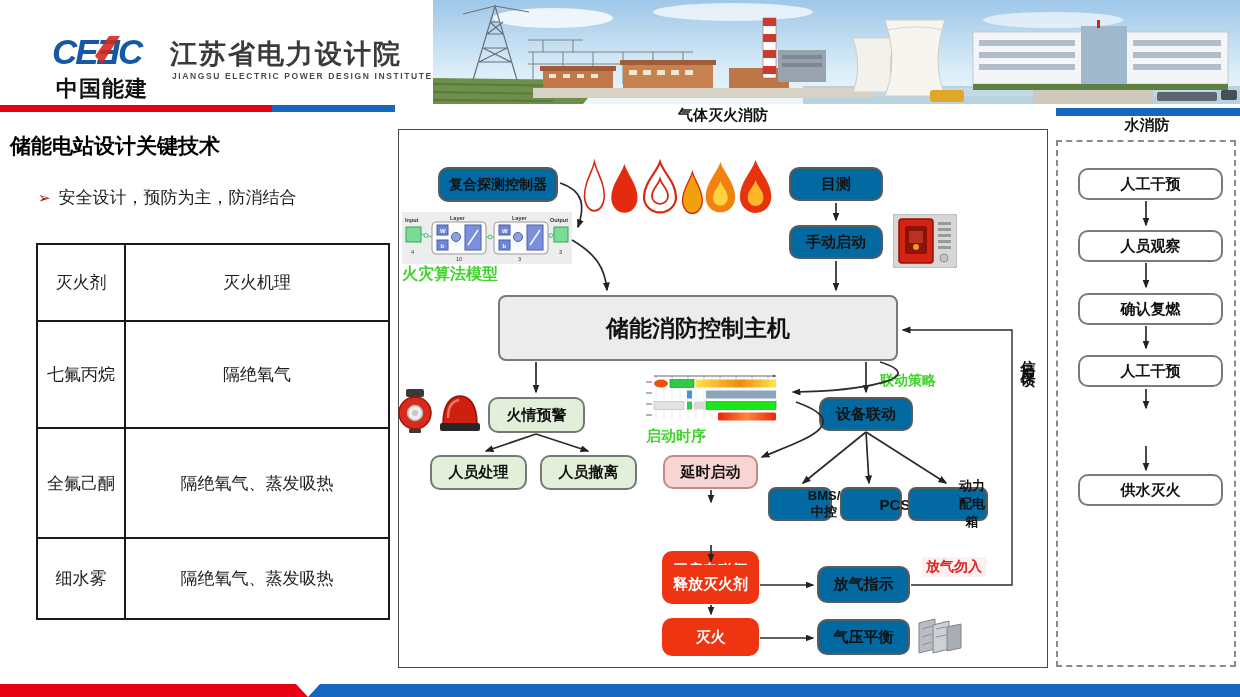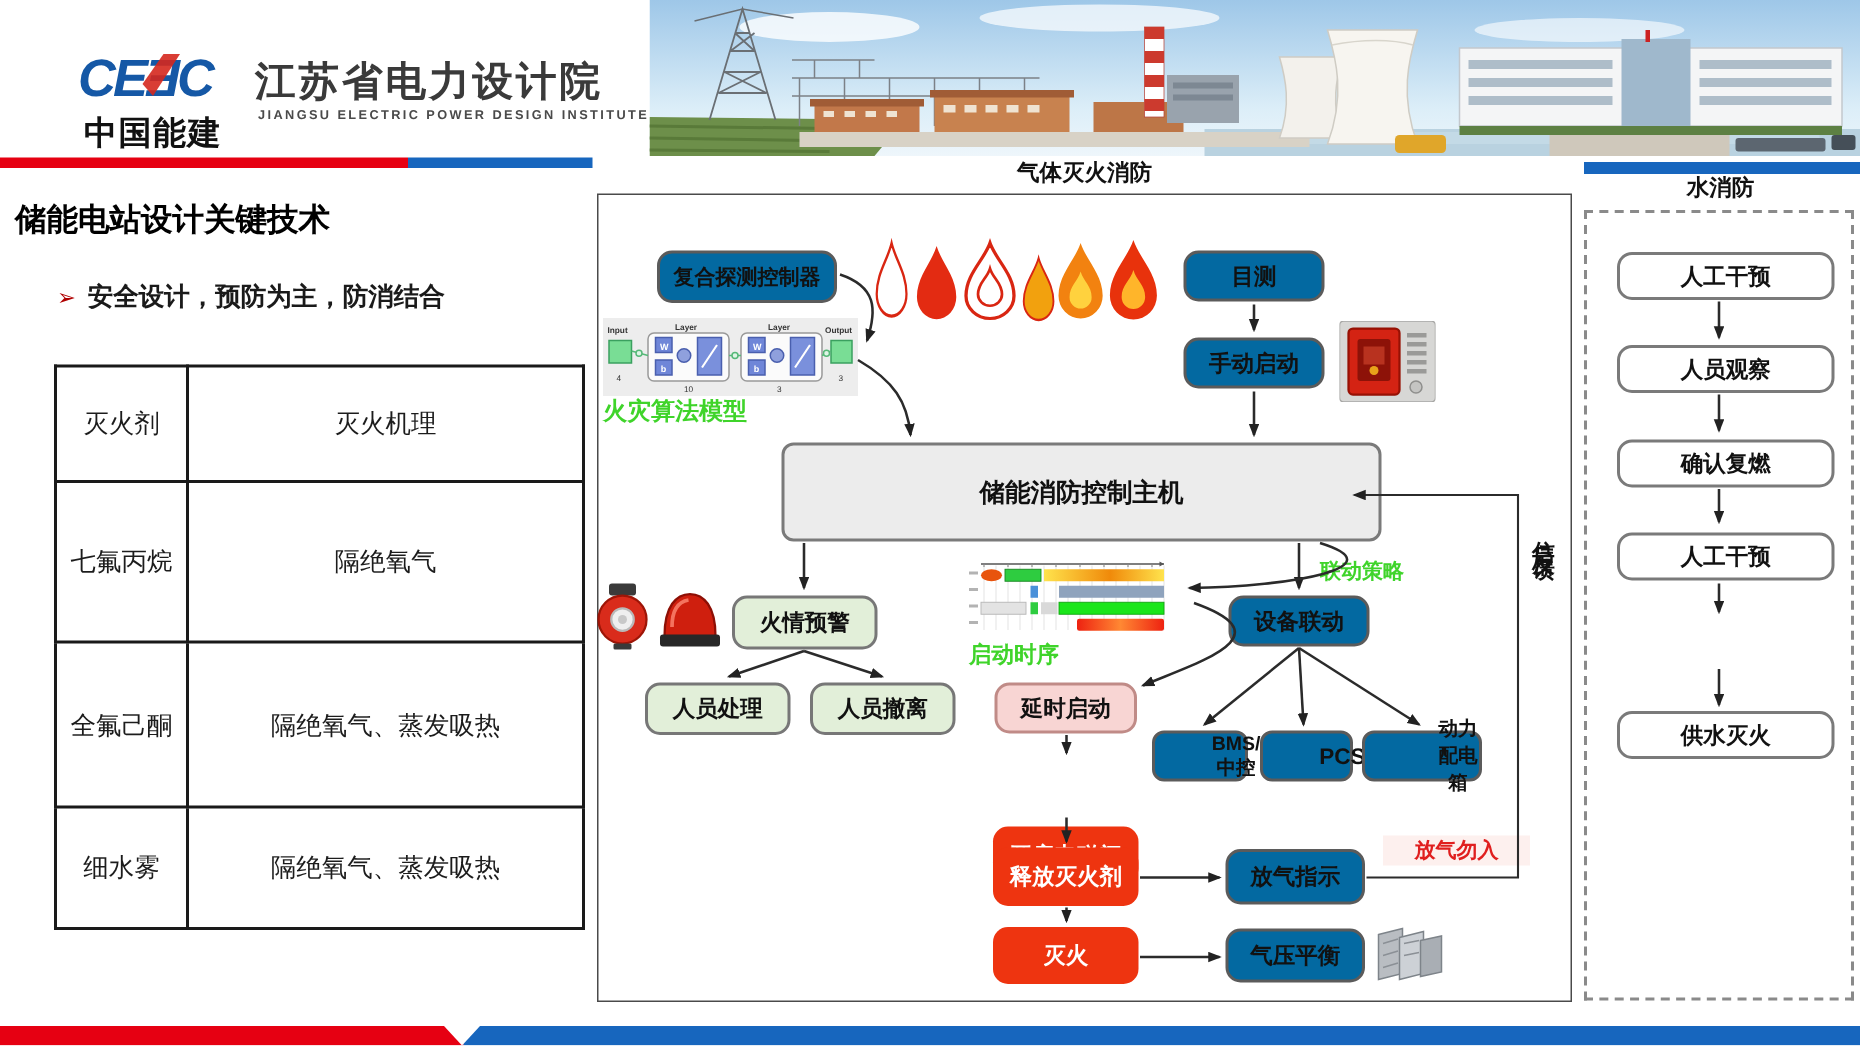--- a/index.html
+++ b/index.html
@@ -10,38 +10,38 @@
   
   .logo-cn { position:absolute; left:56px; top:74px; width:110px; font-size:22px; font-weight:bold; color:#111; letter-spacing:1px; }
   .org-cn { position:absolute; left:170px; top:36px; font-size:27px; color:#3a3a3a; font-weight:bold; letter-spacing:2px; }
   .org-en { position:absolute; left:172px; top:71px; font-size:8.5px; color:#4a4a4a; font-weight:bold; letter-spacing:1.6px; }
   .bar-red-top { position:absolute; left:0; top:105px; width:272px; height:7px; }
   .bar-blue-top { position:absolute; left:272px; top:105px; width:123px; height:7px; }
   .bar-blue-right { position:absolute; left:1056px; top:108px; width:184px; height:8px; }
 
   
   .page-title { position:absolute; left:10px; top:132px; font-size:21px; font-weight:bold; color:#000; }
-  .bullet-line { position:absolute; left:38px; top:186px; font-size:17px; color:#1a1a1a;font-weight:bold; }
+  .bullet-line { position:absolute; left:38px; top:186px; font-size:17px; color:#1a1a1a; }
   .bullet-line .mark { color:#b00000; margin-right:8px; font-size:15px; }
   table.agent-table { position:absolute; left:36px; top:243px; width:354px; height:375px; border-collapse:collapse; }
   table.agent-table td { border:2px solid #1a1a1a; text-align:center; vertical-align:middle; font-size:17px; color:#1c1c1c; }
   table.agent-table td.c1 { width:88px; }
   tr.h-row { height:77px; } tr.r1 { height:107px; } tr.r2 { height:110px; } tr.r3 { height:81px; }
 
   
   .gas-title { position:absolute; left:398px; top:106px; width:650px; text-align:center; font-size:15px; font-weight:bold; color:#111; }
   .gas-border { position:absolute; left:398px; top:129px; width:650px; height:539px; border:1px solid #4a4a4a; }
   .node { position:absolute; display:flex; align-items:center; justify-content:center; background:#0369a1; border:2px solid #5b5b5b; border-radius:10px; font-weight:bold; font-size:15px; color:#111; text-align:center; }
-  .node.gray { background:#ececec; border:2px solid #7a7a7a; border-radius:8px; font-size:17px;margin-left:23px; }
+  .node.gray { background:#ececec; border:2px solid #7a7a7a; border-radius:8px; font-size:23px; }
   .node.green { background:#e2efd9; border:2px solid #777; }
   .node.pink { background:#f8d5d3; border:2px solid #c08b87; }
   .node.redbox { background:#ee3410; border:none; color:#fff; font-size:15px; }
   .node.sm { font-size:13px; border-radius:8px;padding-left:48px; }
   .green-label { position:absolute; color:#3fd42a; font-weight:bold; font-size:15px; }
-  .warn-label { position:absolute; color:#e01f1f; font-weight:bold; font-size:14px; background:#fdf0ee; padding:1px 21px; }
+  .warn-label { position:absolute; color:#e01f1f; font-weight:bold; font-size:14px; background:#fdf0ee; padding:1px 4px; }
   .feedback-label { position:absolute; writing-mode:vertical-lr; font-weight:bold; font-size:15px; color:#111; letter-spacing:4px; }
 
   
   .water-title { position:absolute; left:1058px; top:116px; width:178px; text-align:center; font-size:15px; font-weight:bold; color:#111; }
   .water-border { position:absolute; left:1056px; top:140px; width:180px; height:527px; border:2px dashed #8a8a8a; }
   .wbox { position:absolute; left:1078px; width:145px; height:32px; background:#fff; border:2px solid #7a7a7a; border-radius:10px; display:flex; align-items:center; justify-content:center; font-size:15px; font-weight:bold; color:#111; }
 
   
   .bar-red-bottom { position:absolute; left:0; top:684px; width:309px; height:13px; }
   .bar-blue-bottom { position:absolute; left:309px; top:684px; width:931px; height:13px; }

